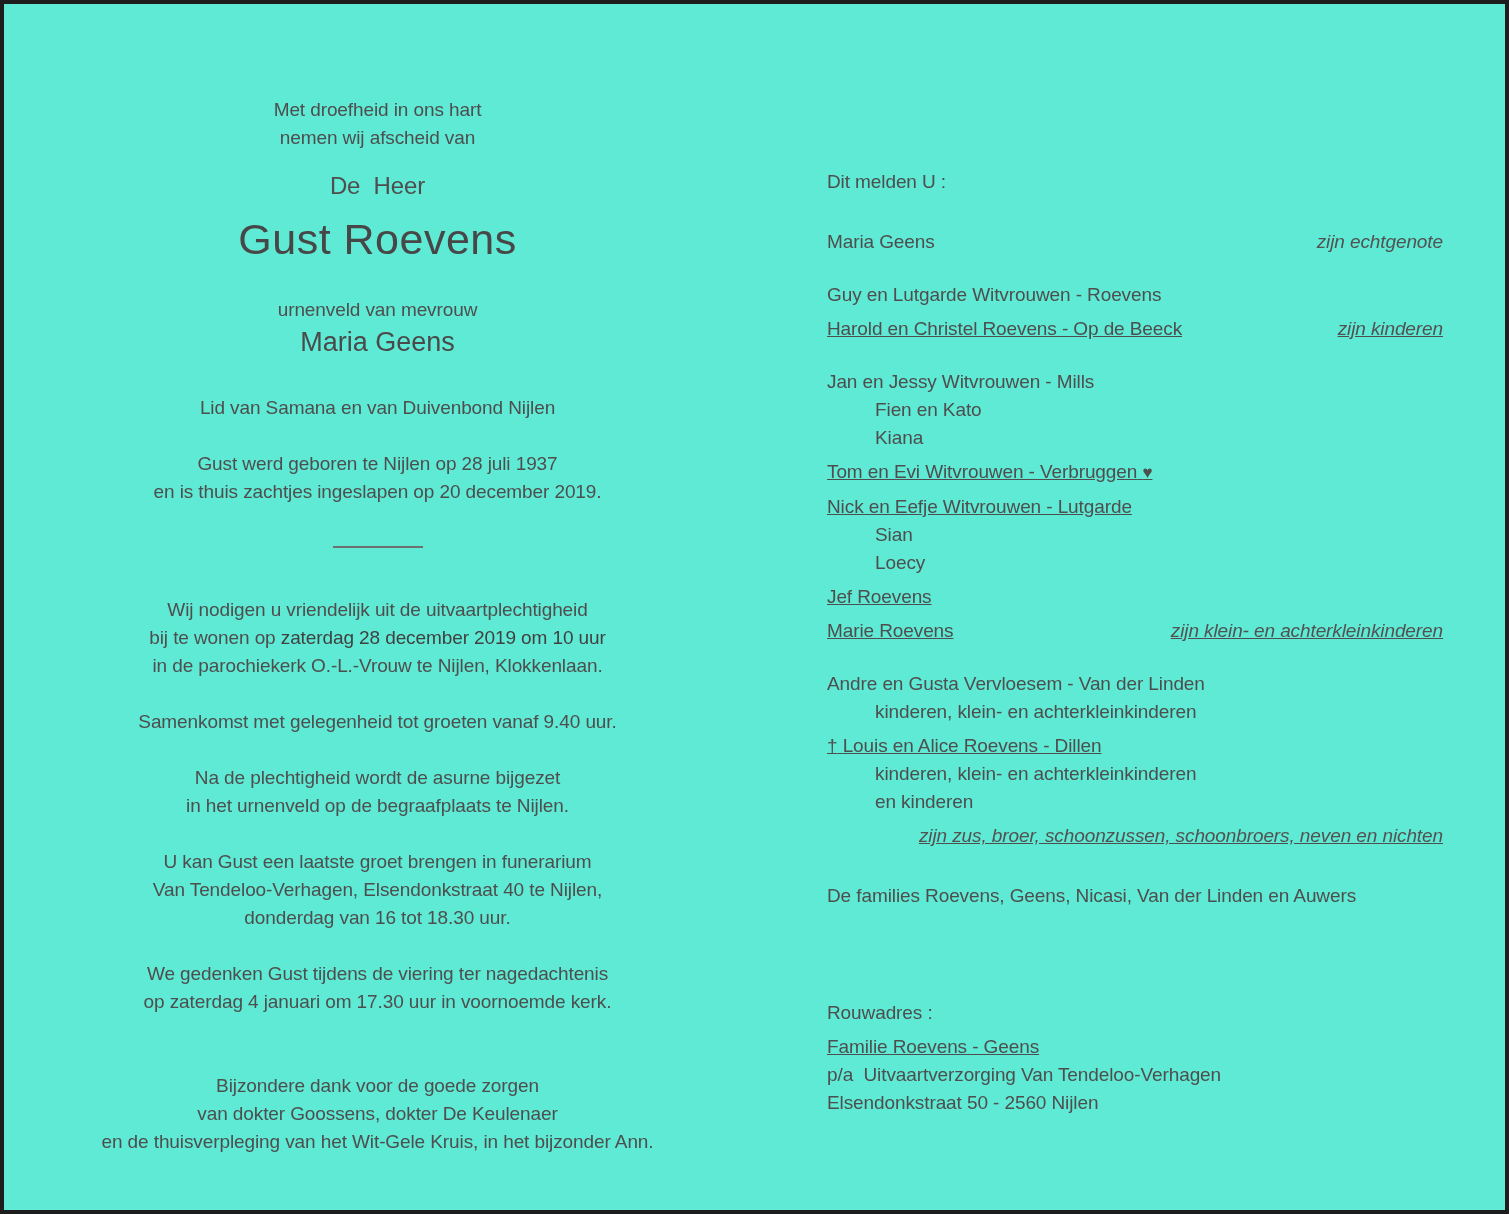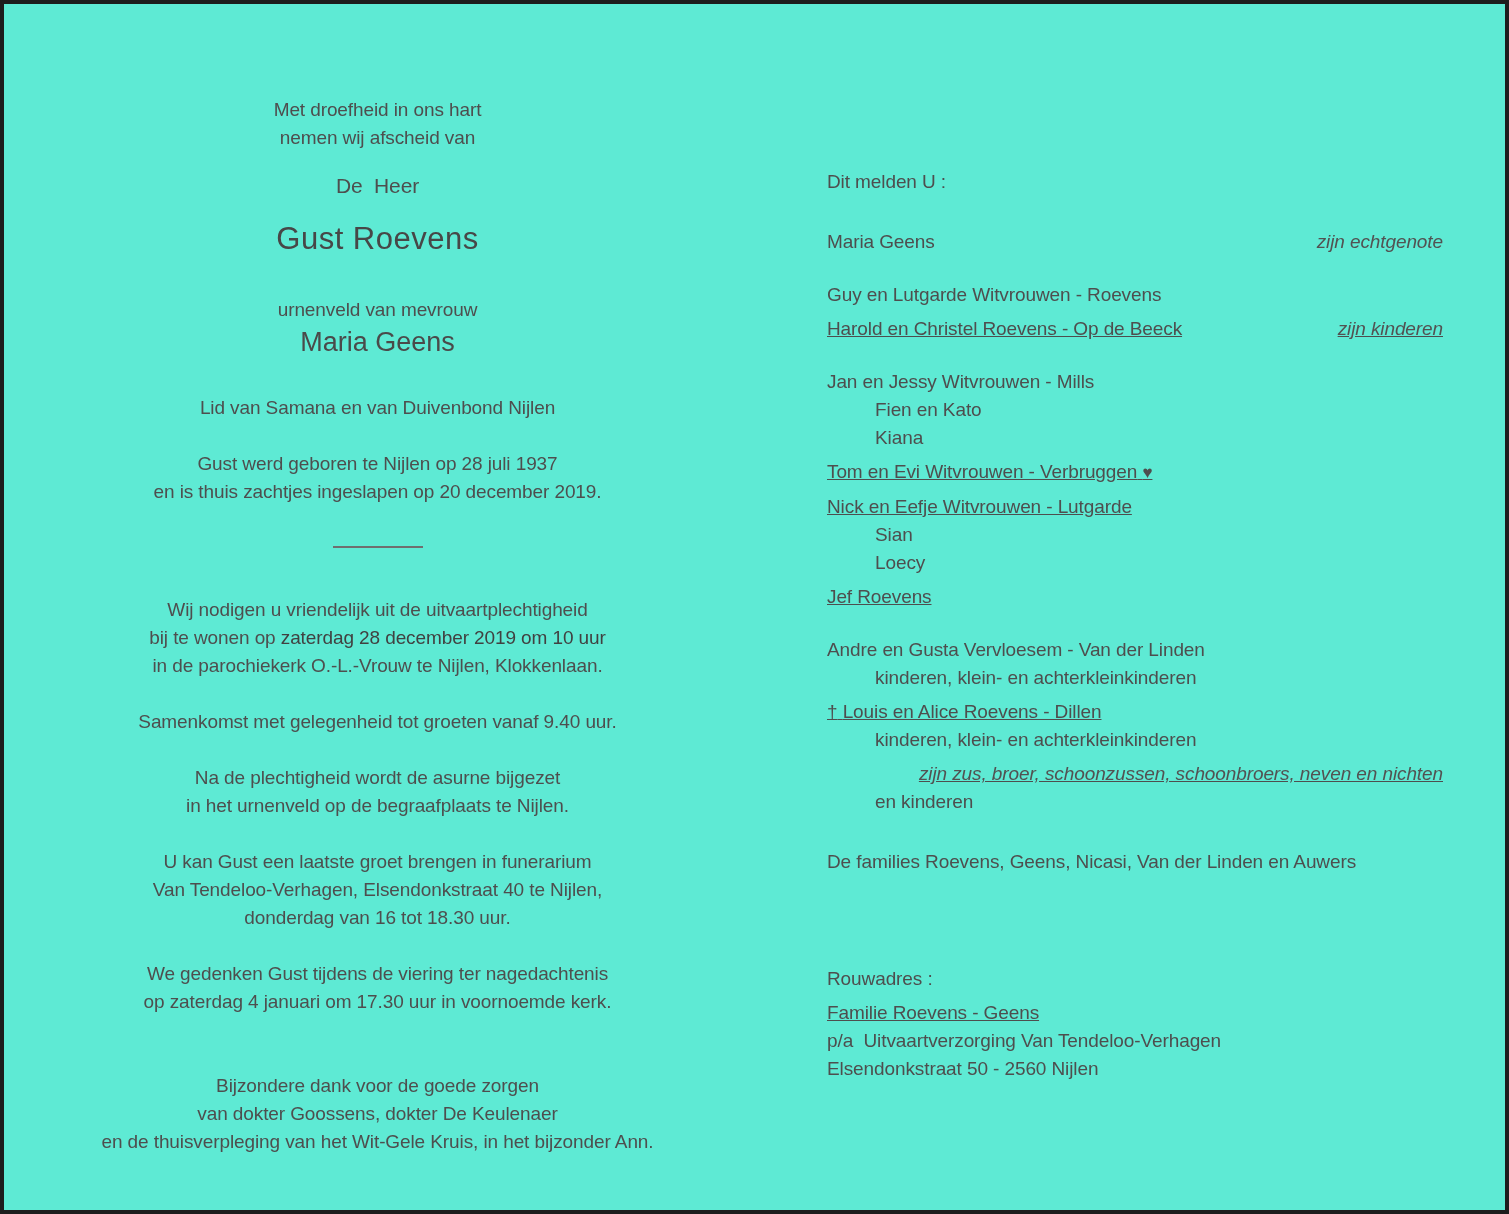--- a/index.html
+++ b/index.html
@@ -34,26 +34,26 @@
   .line {
     font-size: 19px;
     line-height: 28px;
     white-space: pre-wrap;
     letter-spacing: -0.1px;
   }
   .para { margin-top: 28px; }
   .para-lg { margin-top: 56px; }
   .title-prefix {
     margin-top: 20px;
-    font-size: 21px;
+    font-size: 24px;
     line-height: 28px;
   }
   .deceased-name {
     margin-top: 12px;
-    font-size: 31px;
+    font-size: 43px;
     line-height: 54px;
     color: #474747;
     letter-spacing: 0.5px;
   }
   .spouse-block { margin-top: 30px; }
   .spouse-name {
     font-size: 27px;
     line-height: 36px;
     color: #4a4a4a;
   }
@@ -185,41 +185,45 @@
     </div>
     <div class="row indent">
       <span class="nm">Sian</span>
     </div>
     <div class="row indent">
       <span class="nm">Loecy</span>
     </div>
     <div class="row mt-entry">
       <span class="nm">Jef Roevens</span>
     </div>
+    <div class="row mt-entry">
+      <span class="nm">Marie Roevens</span>
+      <span class="role">zijn klein- en achterkleinkinderen</span>
+    </div>
 
     <div class="row mt-group">
       <span class="nm">Andre en Gusta Vervloesem - Van der Linden</span>
     </div>
     <div class="row indent">
       <span class="nm">kinderen, klein- en achterkleinkinderen</span>
     </div>
     <div class="row mt-entry">
       <span class="nm"><span>†</span> <span>Louis en Alice Roevens - Dillen</span></span>
     </div>
     <div class="row indent">
       <span class="nm">kinderen, klein- en achterkleinkinderen</span>
     </div>
+    <div class="row indent">
+      <span class="nm">en kinderen</span>
+    </div>
+
     <div class="row right-only mt-entry">
       <span class="role">zijn zus, broer, schoonzussen, schoonbroers, neven en nichten</span>
     </div>
 
-    <div class="row indent">
-      <span class="nm">en kinderen</span>
-    </div>
-
     <div class="row mt-group-lg">
       <span class="nm">De families Roevens, Geens, Nicasi, Van der Linden en Auwers</span>
     </div>
 
     <div class="row mt-rouwadres">
       <span class="nm">Rouwadres :</span>
     </div>
     <div class="row mt-entry">
       <span class="nm">Familie Roevens - Geens</span>
     </div>

